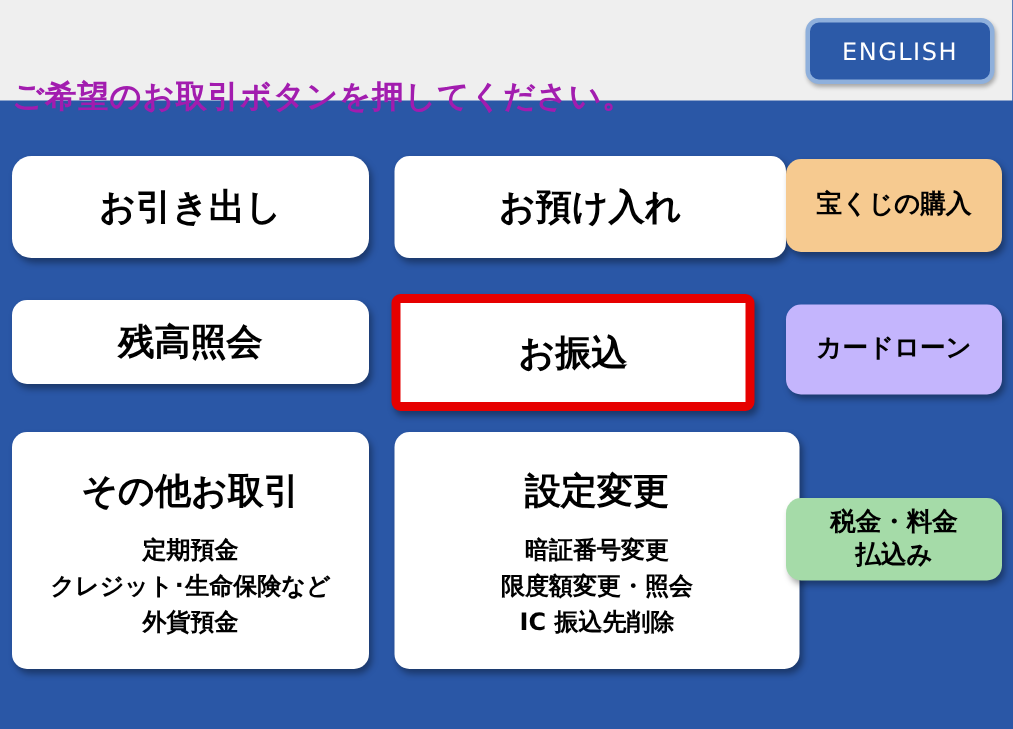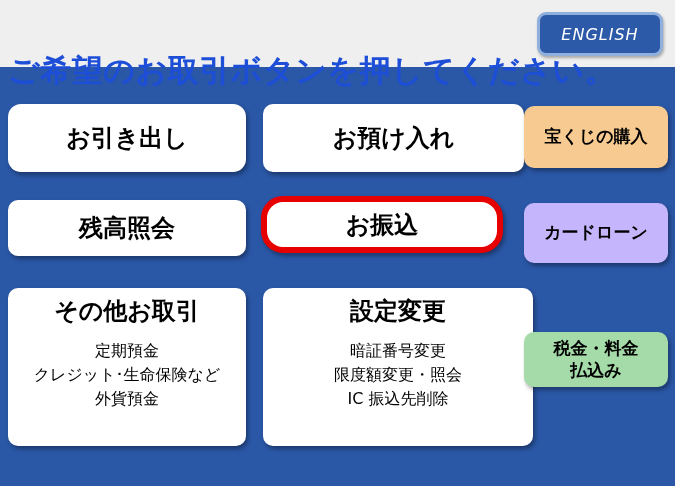--- a/index.html
+++ b/index.html
@@ -20,23 +20,23 @@
     position: absolute;
     top: 0; left: 0;
     width: 675px;
     height: 67px;
     background: #efefef;
   }
   .header-prompt {
     position: absolute;
     top: 18px;
     left: 8px;
-    font-size: 31px;
+    font-size: 21px;
     font-weight: bold;
-    color: #1d4ed8;
+    color: #a21caf;
     letter-spacing: 0.5px;
     margin-top: 32px;
   }
   .english-btn {
     position: absolute;
     top: 12px;
     right: 12px;
     width: 126px;
     height: 44px;
     background: #2c5aa8;
@@ -44,21 +44,20 @@
     border-radius: 9px;
     color: #ffffff;
     font-size: 16px;
     display: flex;
     align-items: center;
     justify-content: center;
     box-sizing: border-box;
     letter-spacing: 1px;
     cursor: pointer;
     box-shadow: 1px 2px 3px rgba(0,0,0,0.3);
-    font-style: italic;
   }
 
   
   .btn {
     position: absolute;
     background: #ffffff;
     border-radius: 10px;
     display: flex;
     align-items: center;
     justify-content: center;
@@ -78,44 +77,44 @@
   }
 
   
   .btn-withdraw { left: 8px;   top: 104px; width: 238px; height: 68px; border-radius: 13px; }
   .btn-deposit  { left: 263px; top: 104px; width: 261px; height: 68px; }
   .btn-lottery  { left: 524px; top: 106px; width: 144px; height: 62px; background: #f6ca90; }
 
   
   .btn-balance  { left: 8px;   top: 200px; width: 238px; height: 56px; }
   .btn-transfer {
-    left: 261px; top: 196px; width: 242px; height: 57px;
+    left: 261px; top: 196px; width: 242px; height: 78px;
     border: 6px solid #e60000;
-    border-radius: 22px;
+    border-radius: 6px;
   }
   .btn-cardloan { left: 524px; top: 203px; width: 144px; height: 60px; background: #c4b5fd; }
 
   
   .btn-tall {
     flex-direction: column;
     justify-content: flex-start;
-    padding-top: 7px;
+    padding-top: 23px;
   }
   .btn-other    { left: 8px;   top: 288px; width: 238px; height: 158px; }
   .btn-settings { left: 263px; top: 288px; width: 270px; height: 158px; }
   .btn-tax      { left: 524px; top: 289px; width: 144px; height: 55px; background: #a5dba8; flex-direction: column; margin-top: 43px; }
 
   .tall-title {
     font-size: 24px;
     font-weight: bold;
     margin-bottom: 12px;
   }
   .tall-items {
     font-size: 16px;
-    font-weight: normal;
+    font-weight: bold;
     line-height: 1.5;
   }
   .tall-items div {
     white-space: nowrap;
   }
 </style>
 </head>
 <body>
 
 <div class="header-bar">

